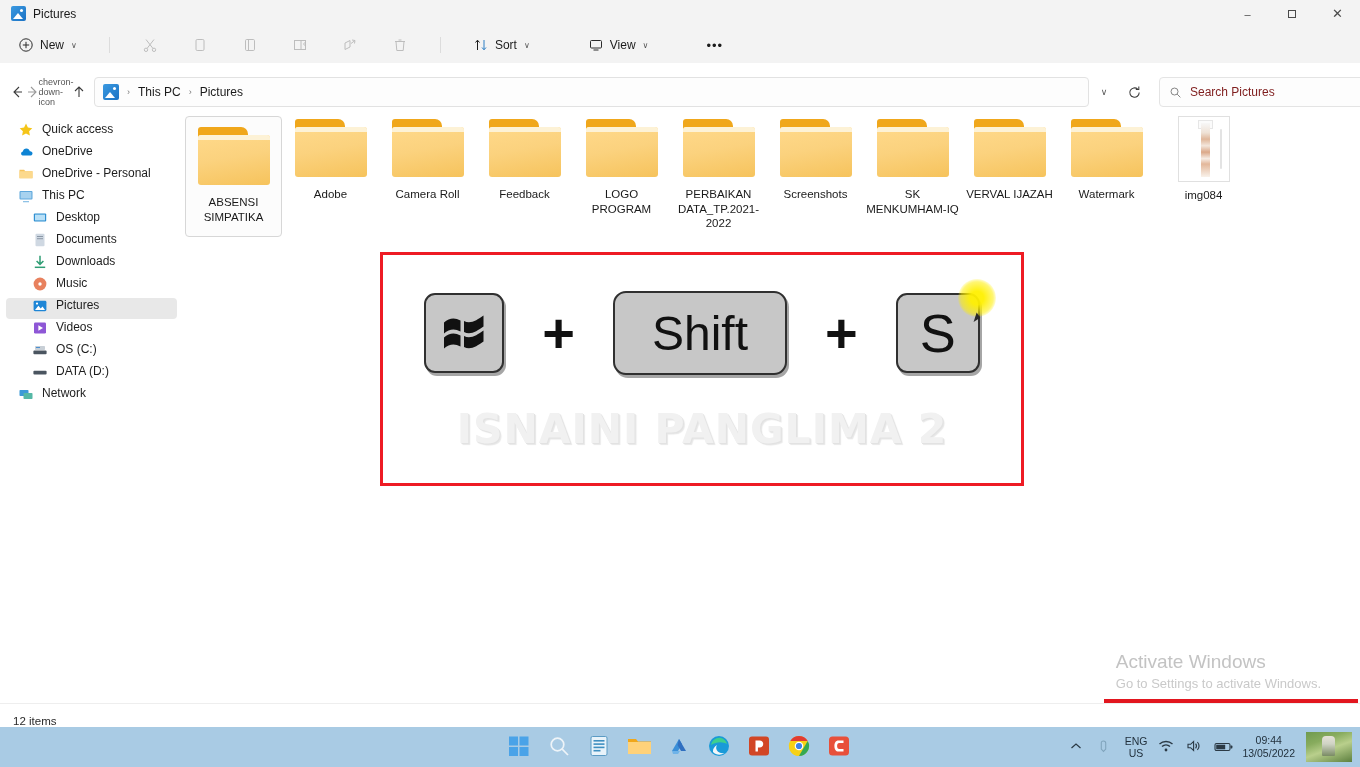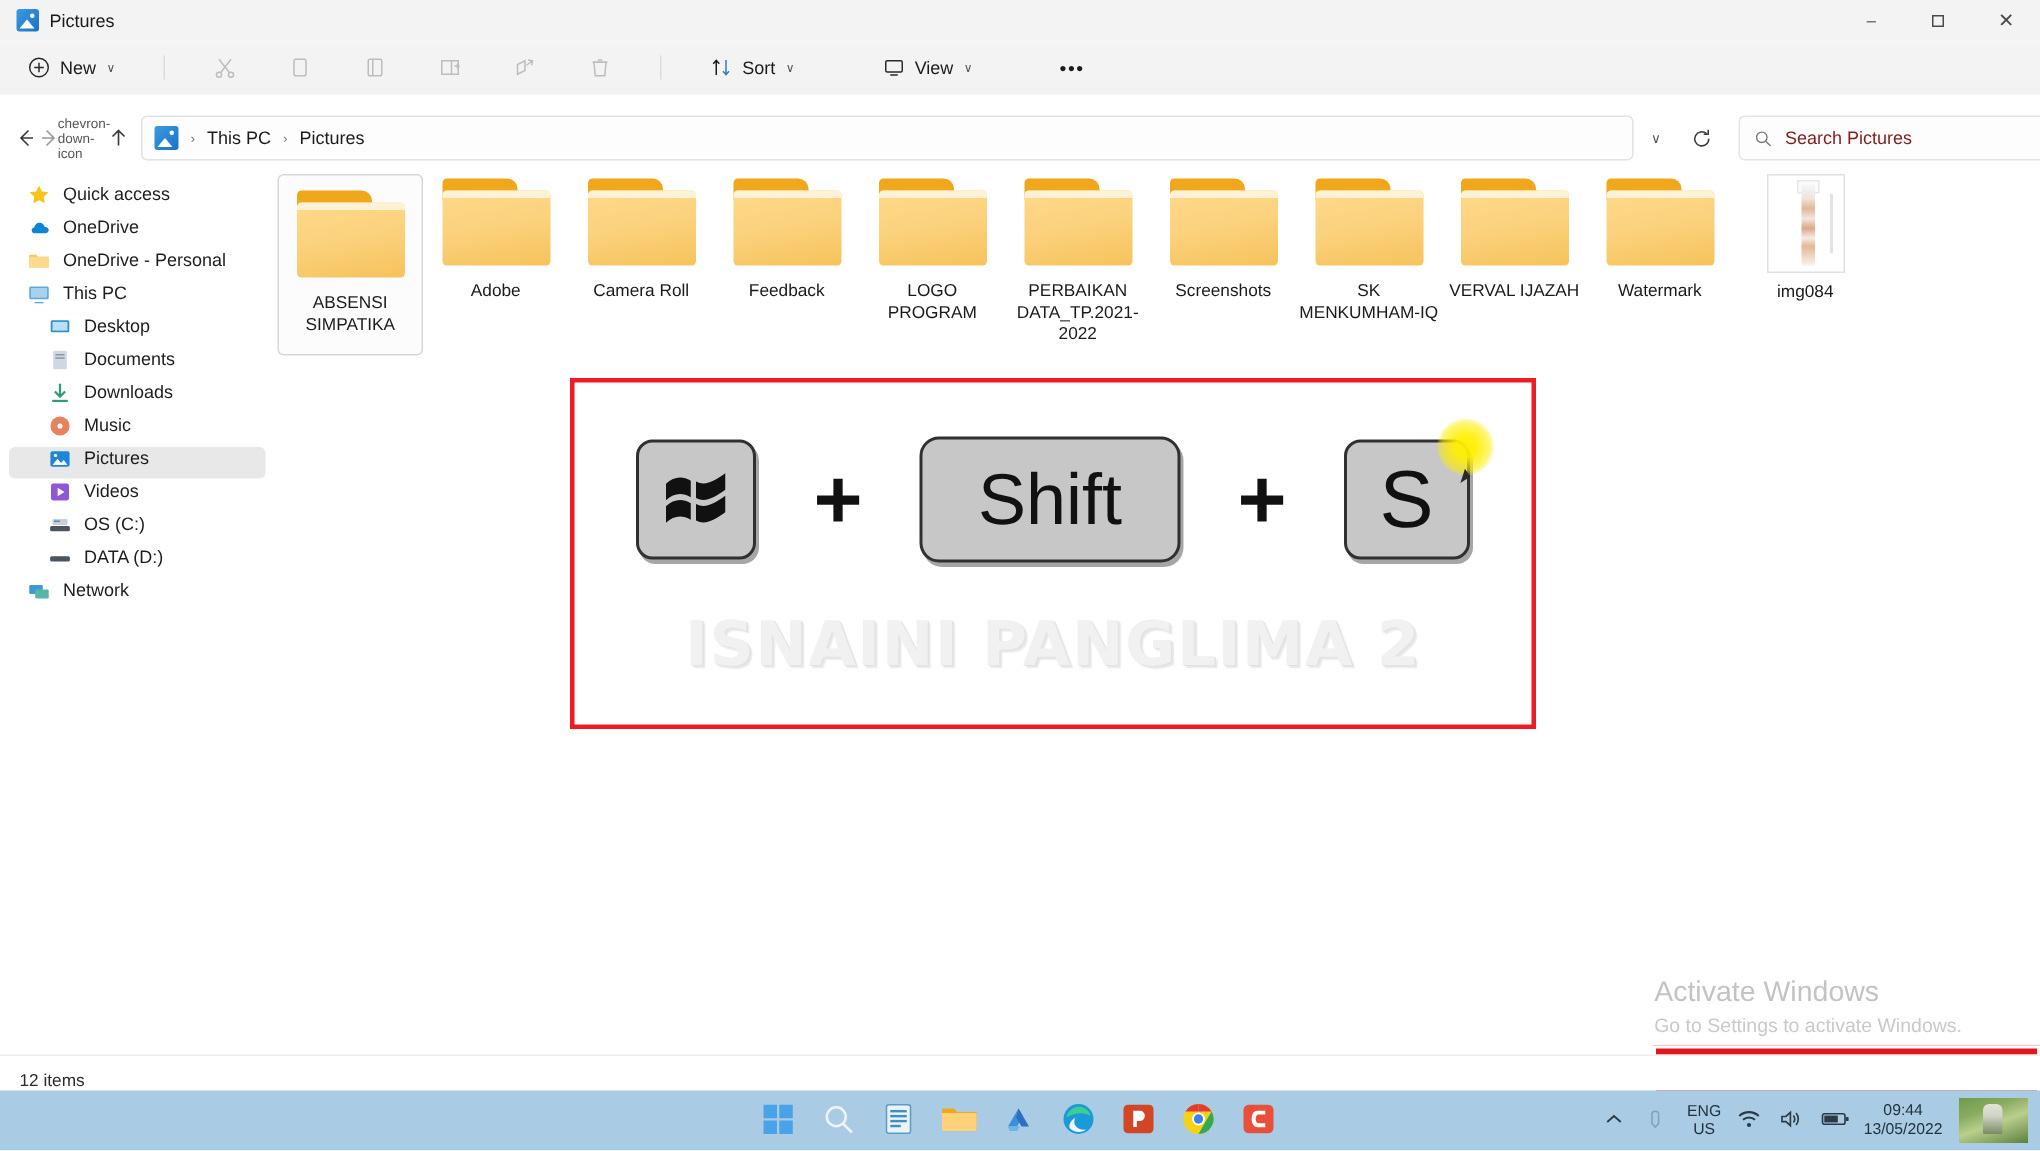--- a/index.html
+++ b/index.html
@@ -202,21 +202,21 @@
   .overlay-watermark {
     position: absolute; left: 0; top: 150px; width: 100%;
     text-align: center; font-size: 41px; font-weight: bold; letter-spacing: 1px;
     color: #f1f1f1; text-shadow: 1px 1px 0 #e2e2e2, 2px 2px 1px #e8e8e8;
     font-family: "DejaVu Sans", sans-serif;
     user-select: none;
   }
 
   
   .activate {
-    position: absolute; right: 52px; top: 650px; text-align: left;
+    position: absolute; right: 39px; top: 650px; text-align: left;
   }
   .act-title { font-size: 19px; color: #c3c3c3; line-height: 24px; }
   .act-sub { font-size: 13px; color: #c9c9c9; line-height: 20px; }
 
   
   .wm-banner {
     position: absolute; right: 0px; top: 697px;
     background: #e2161f; border: 2px solid #ffffff;
     padding: 2px 8px 3px 8px;
   }

